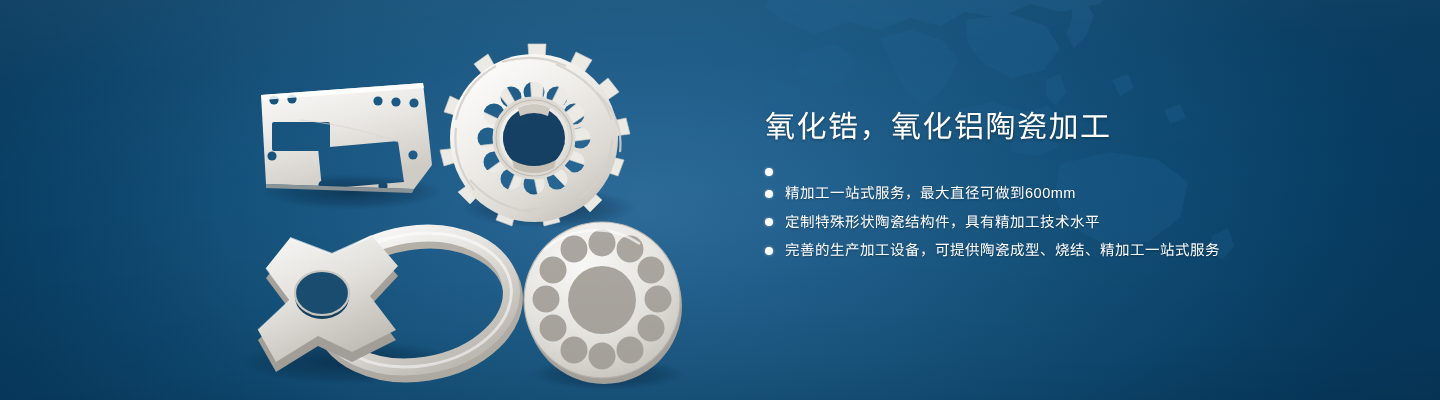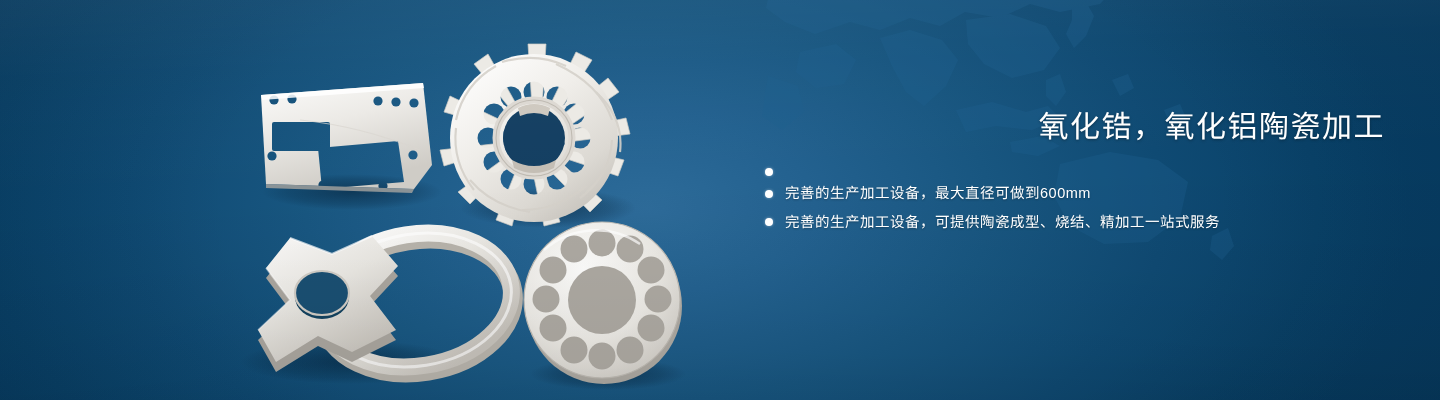--- a/index.html
+++ b/index.html
@@ -11,21 +11,20 @@
   body {
     font-family: "Liberation Sans", "DejaVu Sans", sans-serif;
   }
 
   #banner {
     position: relative;
     width: 1440px;
     height: 400px;
     overflow: hidden;
     background: #404040;
-    text-align: right;
   }
 
   
   .bg-base {
     position: absolute;
     inset: 0;
     background:
       radial-gradient(ellipse 760px 430px at 45% 52%,
         #2d6b99 0%,
         #23618f 22%,
@@ -337,21 +336,25 @@
 
   <div class="copy">
     <h1 class="headline">氧化锆，氧化铝陶瓷加工</h1>
 
     <ul class="bullets">
       <li>
         <span class="dot"></span>
       </li>
       <li>
         <span class="dot"></span>
-        <span class="bullet-text">完善的生产加工设备，最大直径可做到600mm</span>
+        <span class="bullet-text">精加工一站式服务，最大直径可做到600mm</span>
+      </li>
+      <li>
+        <span class="dot"></span>
+        <span class="bullet-text">定制特殊形状陶瓷结构件，具有精加工技术水平</span>
       </li>
       <li>
         <span class="dot"></span>
         <span class="bullet-text">完善的生产加工设备，可提供陶瓷成型、烧结、精加工一站式服务</span>
       </li>
     </ul>
   </div>
 
 </div>
 

